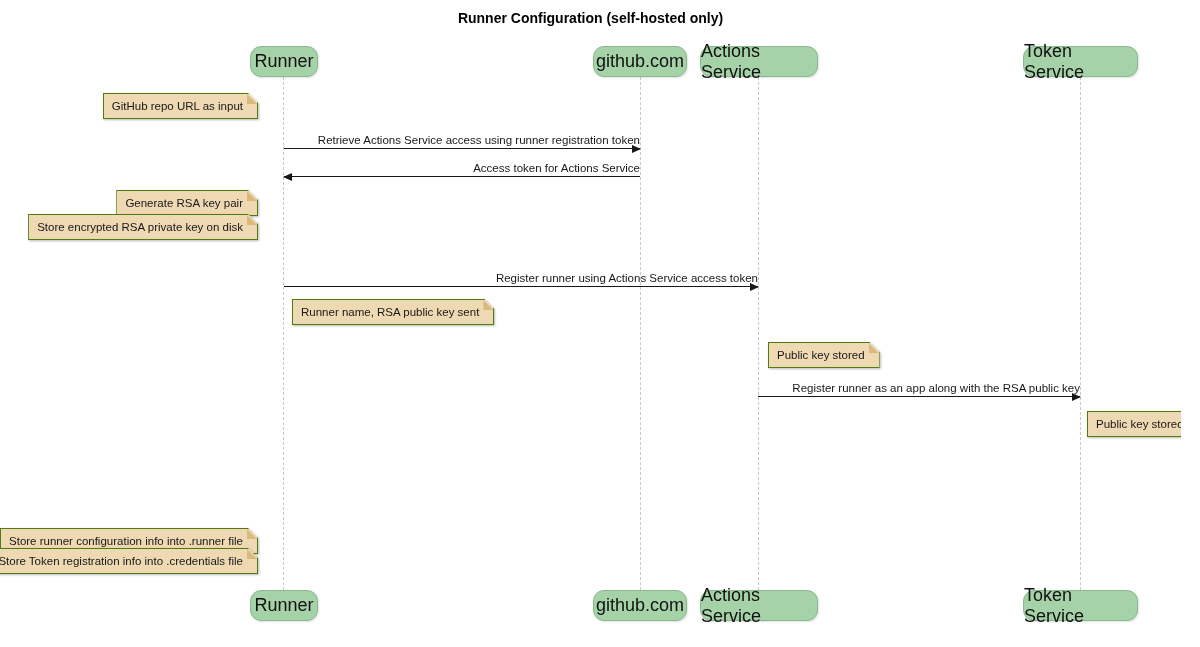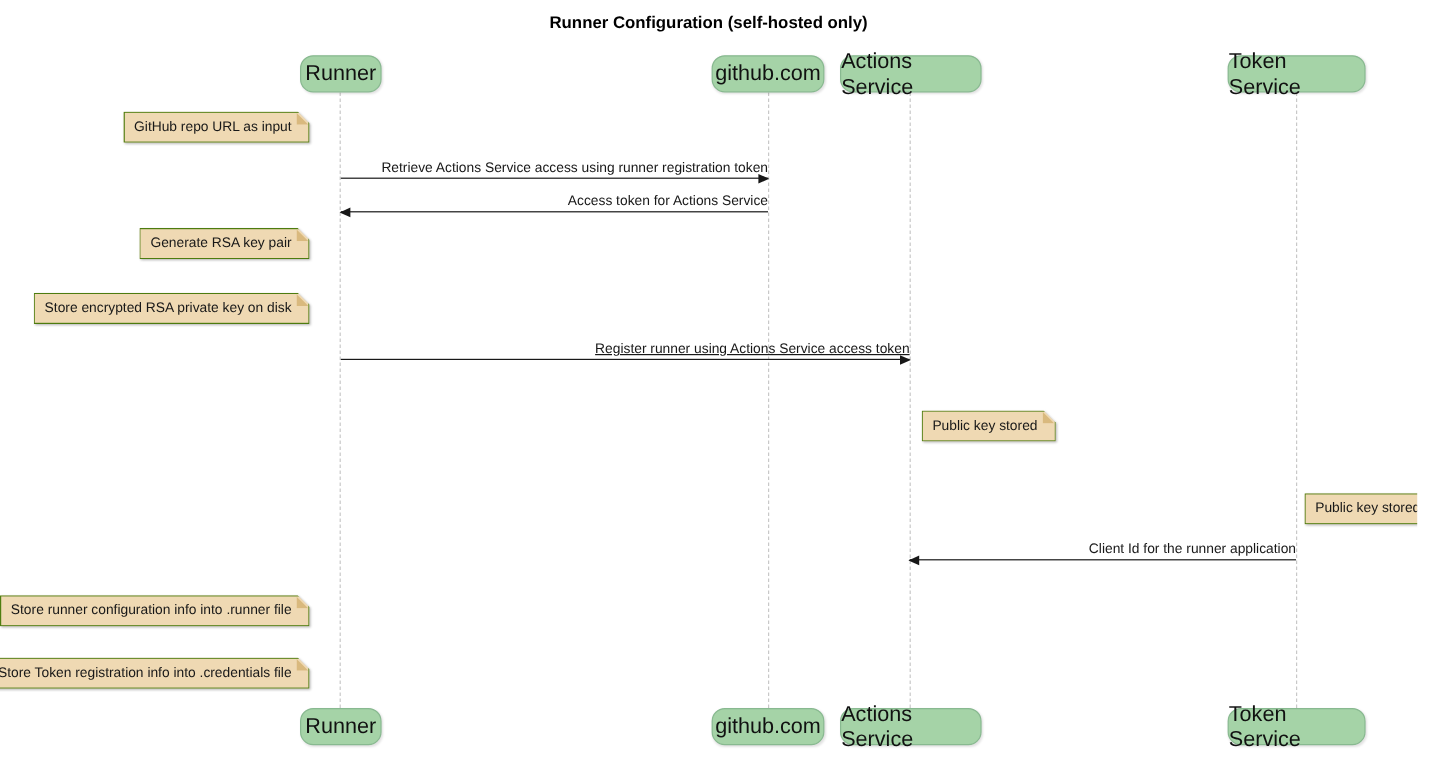--- a/index.html
+++ b/index.html
@@ -68,49 +68,52 @@
     <div class="msg-line"></div>
     <div class="arrow arrow-right"></div>
   </div>
 
   <div class="message" style="left:284px; top:161px; width:356px;">
     <div class="msg-label">Access token for Actions Service</div>
     <div class="msg-line"></div>
     <div class="arrow arrow-left"></div>
   </div>
 
-  <div class="message" style="left:284px; top:284px; width:474px;text-decoration:underline;">
+  <div class="message" style="left:284px; top:271px; width:474px;">
     <div class="msg-label">Register runner using Actions Service access token</div>
     <div class="msg-line"></div>
     <div class="arrow arrow-right"></div>
   </div>
 
+  <div class="message" style="left:758px; top:381px; width:322px;">
+    <div class="msg-label">Register runner as an app along with the RSA public key</div>
+    <div class="msg-line"></div>
+    <div class="arrow arrow-right"></div>
+  </div>
 
-  <div class="message" style="left:758px; top:451px; width:322px;">
-    <div class="msg-label">Client Id for the runner application</div>
-    <div class="msg-line"></div>
-    <div class="arrow arrow-left"></div>
-  </div>
 
 
   <div class="note-wrap" style="right:923px; top:93px;">
     <div class="note">GitHub repo URL as input</div>
   </div>
   <div class="note-wrap" style="right:923px; top:190px;">
     <div class="note">Generate RSA key pair</div>
   </div>
-  <div class="note-wrap" style="right:923px; top:244px;">
+  <div class="note-wrap" style="right:923px; top:214px;">
     <div class="note">Store encrypted RSA private key on disk</div>
+  </div>
+  <div class="note-wrap" style="left:292px; top:299px;">
+    <div class="note">Runner name, RSA public key sent</div>
   </div>
   <div class="note-wrap" style="left:768px; top:342px;">
     <div class="note">Public key stored</div>
   </div>
   <div class="note-wrap" style="left:1087px; top:411px;">
     <div class="note">Public key stored</div>
   </div>
-  <div class="note-wrap" style="right:923px; top:496px;">
+  <div class="note-wrap" style="right:923px; top:528px;">
     <div class="note">Store runner configuration info into .runner file</div>
   </div>
   <div class="note-wrap" style="right:923px; top:548px;">
     <div class="note">Store Token registration info into .credentials file</div>
   </div>
 
 </div>
 
 </body></html>

